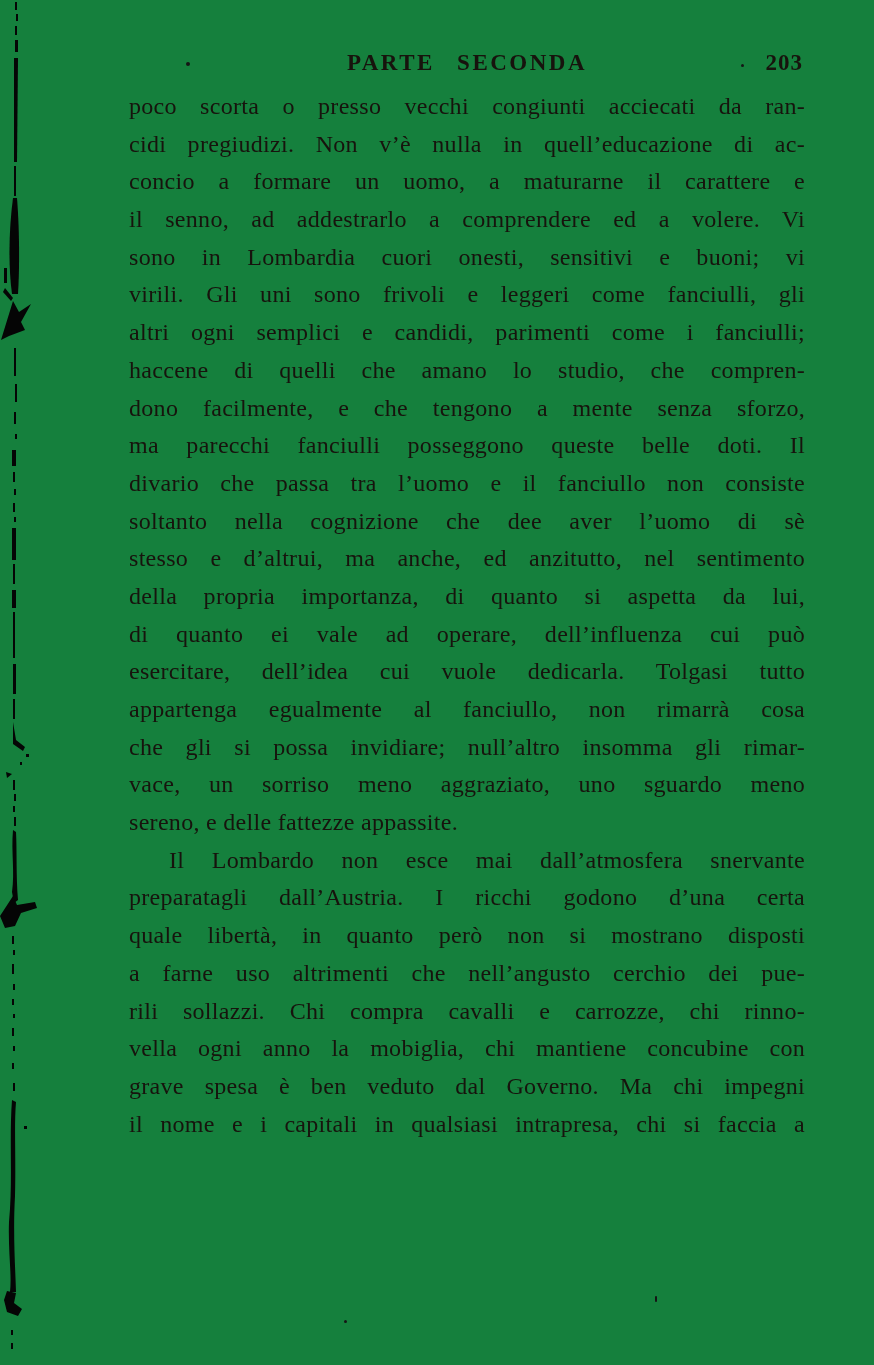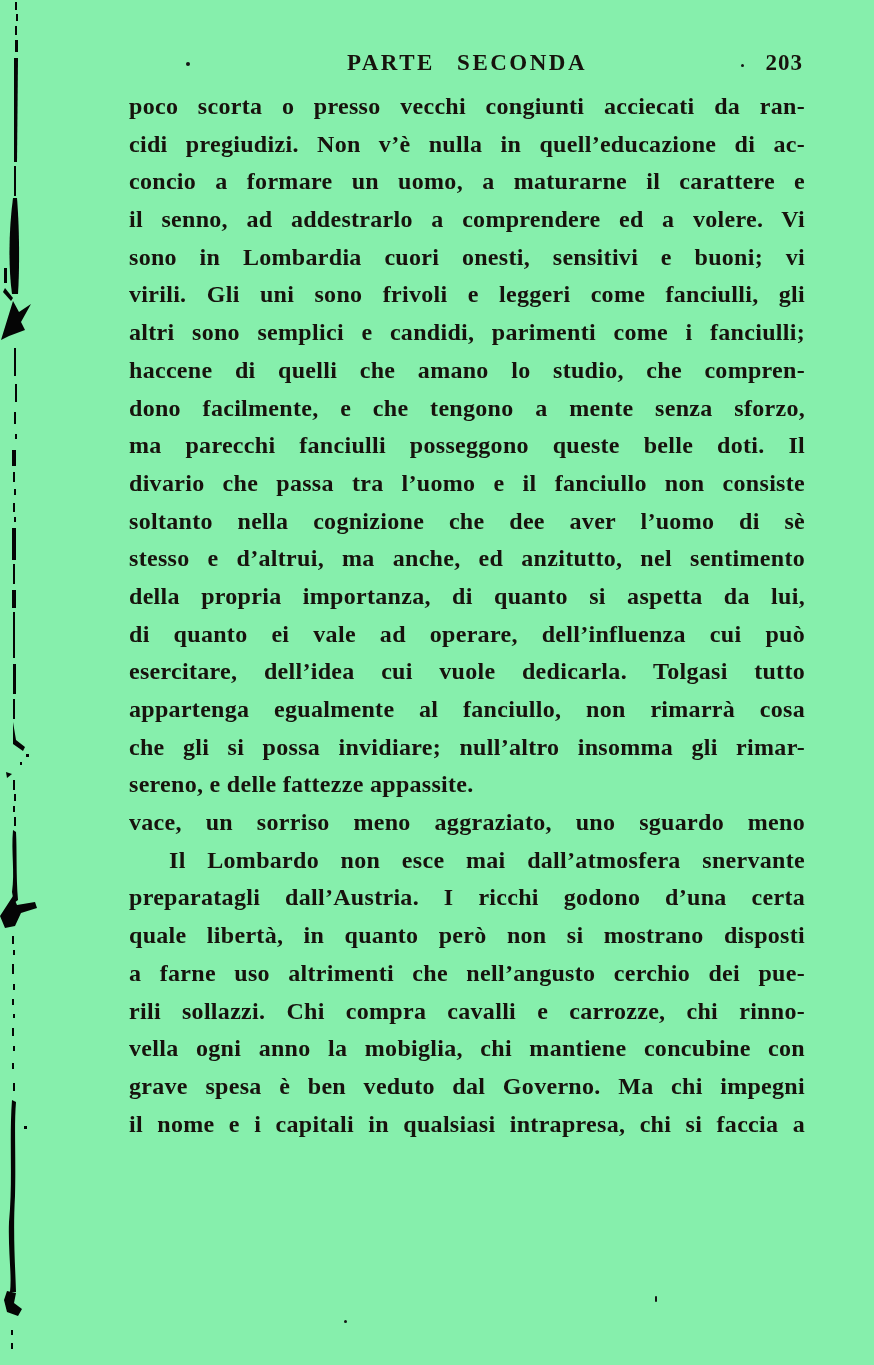--- a/index.html
+++ b/index.html
@@ -4,21 +4,21 @@
 <style>
   html, body {
     margin: 0;
     padding: 0;
     background: #e8e8e8;
   }
   .page {
     position: relative;
     width: 874px;
     height: 1365px;
-    background: #86efac;
+    background: #15803d;
     overflow: hidden;
     font-family: "Liberation Serif", "DejaVu Serif", serif;
     color: #17130d;
   }
   
   .header {
     position: absolute;
     top: 50px;
     left: 129px;
     width: 676px;
@@ -40,21 +40,21 @@
     font-weight: 700;
     letter-spacing: 1px;
   }
   
   .body-text {
     position: absolute;
     top: 88px;
     left: 129px;
     width: 676px;
     font-size: 24px;
-    font-weight: 700;
+    font-weight: 400;
     letter-spacing: 0.3px;
     line-height: 37.7px;
   }
   .line {
     height: 37.7px;
     text-align: justify;
     text-align-last: justify;
     overflow: hidden;
   }
   .line.indent { text-indent: 40px; }
@@ -145,34 +145,34 @@
     <div class="page-number">203</div>
   </div>
 
   <div class="body-text">
       <div class="line">poco scorta o presso vecchi congiunti acciecati da ran-</div>
       <div class="line">cidi pregiudizi. Non v’è nulla in quell’educazione di ac-</div>
       <div class="line">concio a formare un uomo, a maturarne il carattere e</div>
       <div class="line">il senno, ad addestrarlo a comprendere ed a volere. Vi</div>
       <div class="line">sono in Lombardia cuori onesti, sensitivi e buoni; vi</div>
       <div class="line">virili. Gli uni sono frivoli e leggeri come fanciulli, gli</div>
-      <div class="line">altri sono semplici e candidi, parimenti come i fanciulli;</div>
+      <div class="line">altri ogni semplici e candidi, parimenti come i fanciulli;</div>
       <div class="line">haccene di quelli che amano lo studio, che compren-</div>
       <div class="line">dono facilmente, e che tengono a mente senza sforzo,</div>
       <div class="line">ma parecchi fanciulli posseggono queste belle doti. Il</div>
       <div class="line">divario che passa tra l’uomo e il fanciullo non consiste</div>
       <div class="line">soltanto nella cognizione che dee aver l’uomo di sè</div>
       <div class="line">stesso e d’altrui, ma anche, ed anzitutto, nel sentimento</div>
       <div class="line">della propria importanza, di quanto si aspetta da lui,</div>
       <div class="line">di quanto ei vale ad operare, dell’influenza cui può</div>
       <div class="line">esercitare, dell’idea cui vuole dedicarla. Tolgasi tutto</div>
       <div class="line">appartenga egualmente al fanciullo, non rimarrà cosa</div>
       <div class="line">che gli si possa invidiare; null’altro insomma gli rimar-</div>
+      <div class="line">vace, un sorriso meno aggraziato, uno sguardo meno</div>
       <div class="line para-end">sereno, e delle fattezze appassite.</div>
-      <div class="line">vace, un sorriso meno aggraziato, uno sguardo meno</div>
       <div class="line indent">Il Lombardo non esce mai dall’atmosfera snervante</div>
       <div class="line">preparatagli dall’Austria. I ricchi godono d’una certa</div>
       <div class="line">quale libertà, in quanto però non si mostrano disposti</div>
       <div class="line">a farne uso altrimenti che nell’angusto cerchio dei pue-</div>
       <div class="line">rili sollazzi. Chi compra cavalli e carrozze, chi rinno-</div>
       <div class="line">vella ogni anno la mobiglia, chi mantiene concubine con</div>
       <div class="line">grave spesa è ben veduto dal Governo. Ma chi impegni</div>
       <div class="line">il nome e i capitali in qualsiasi intrapresa, chi si faccia a</div>
     </div>
 

